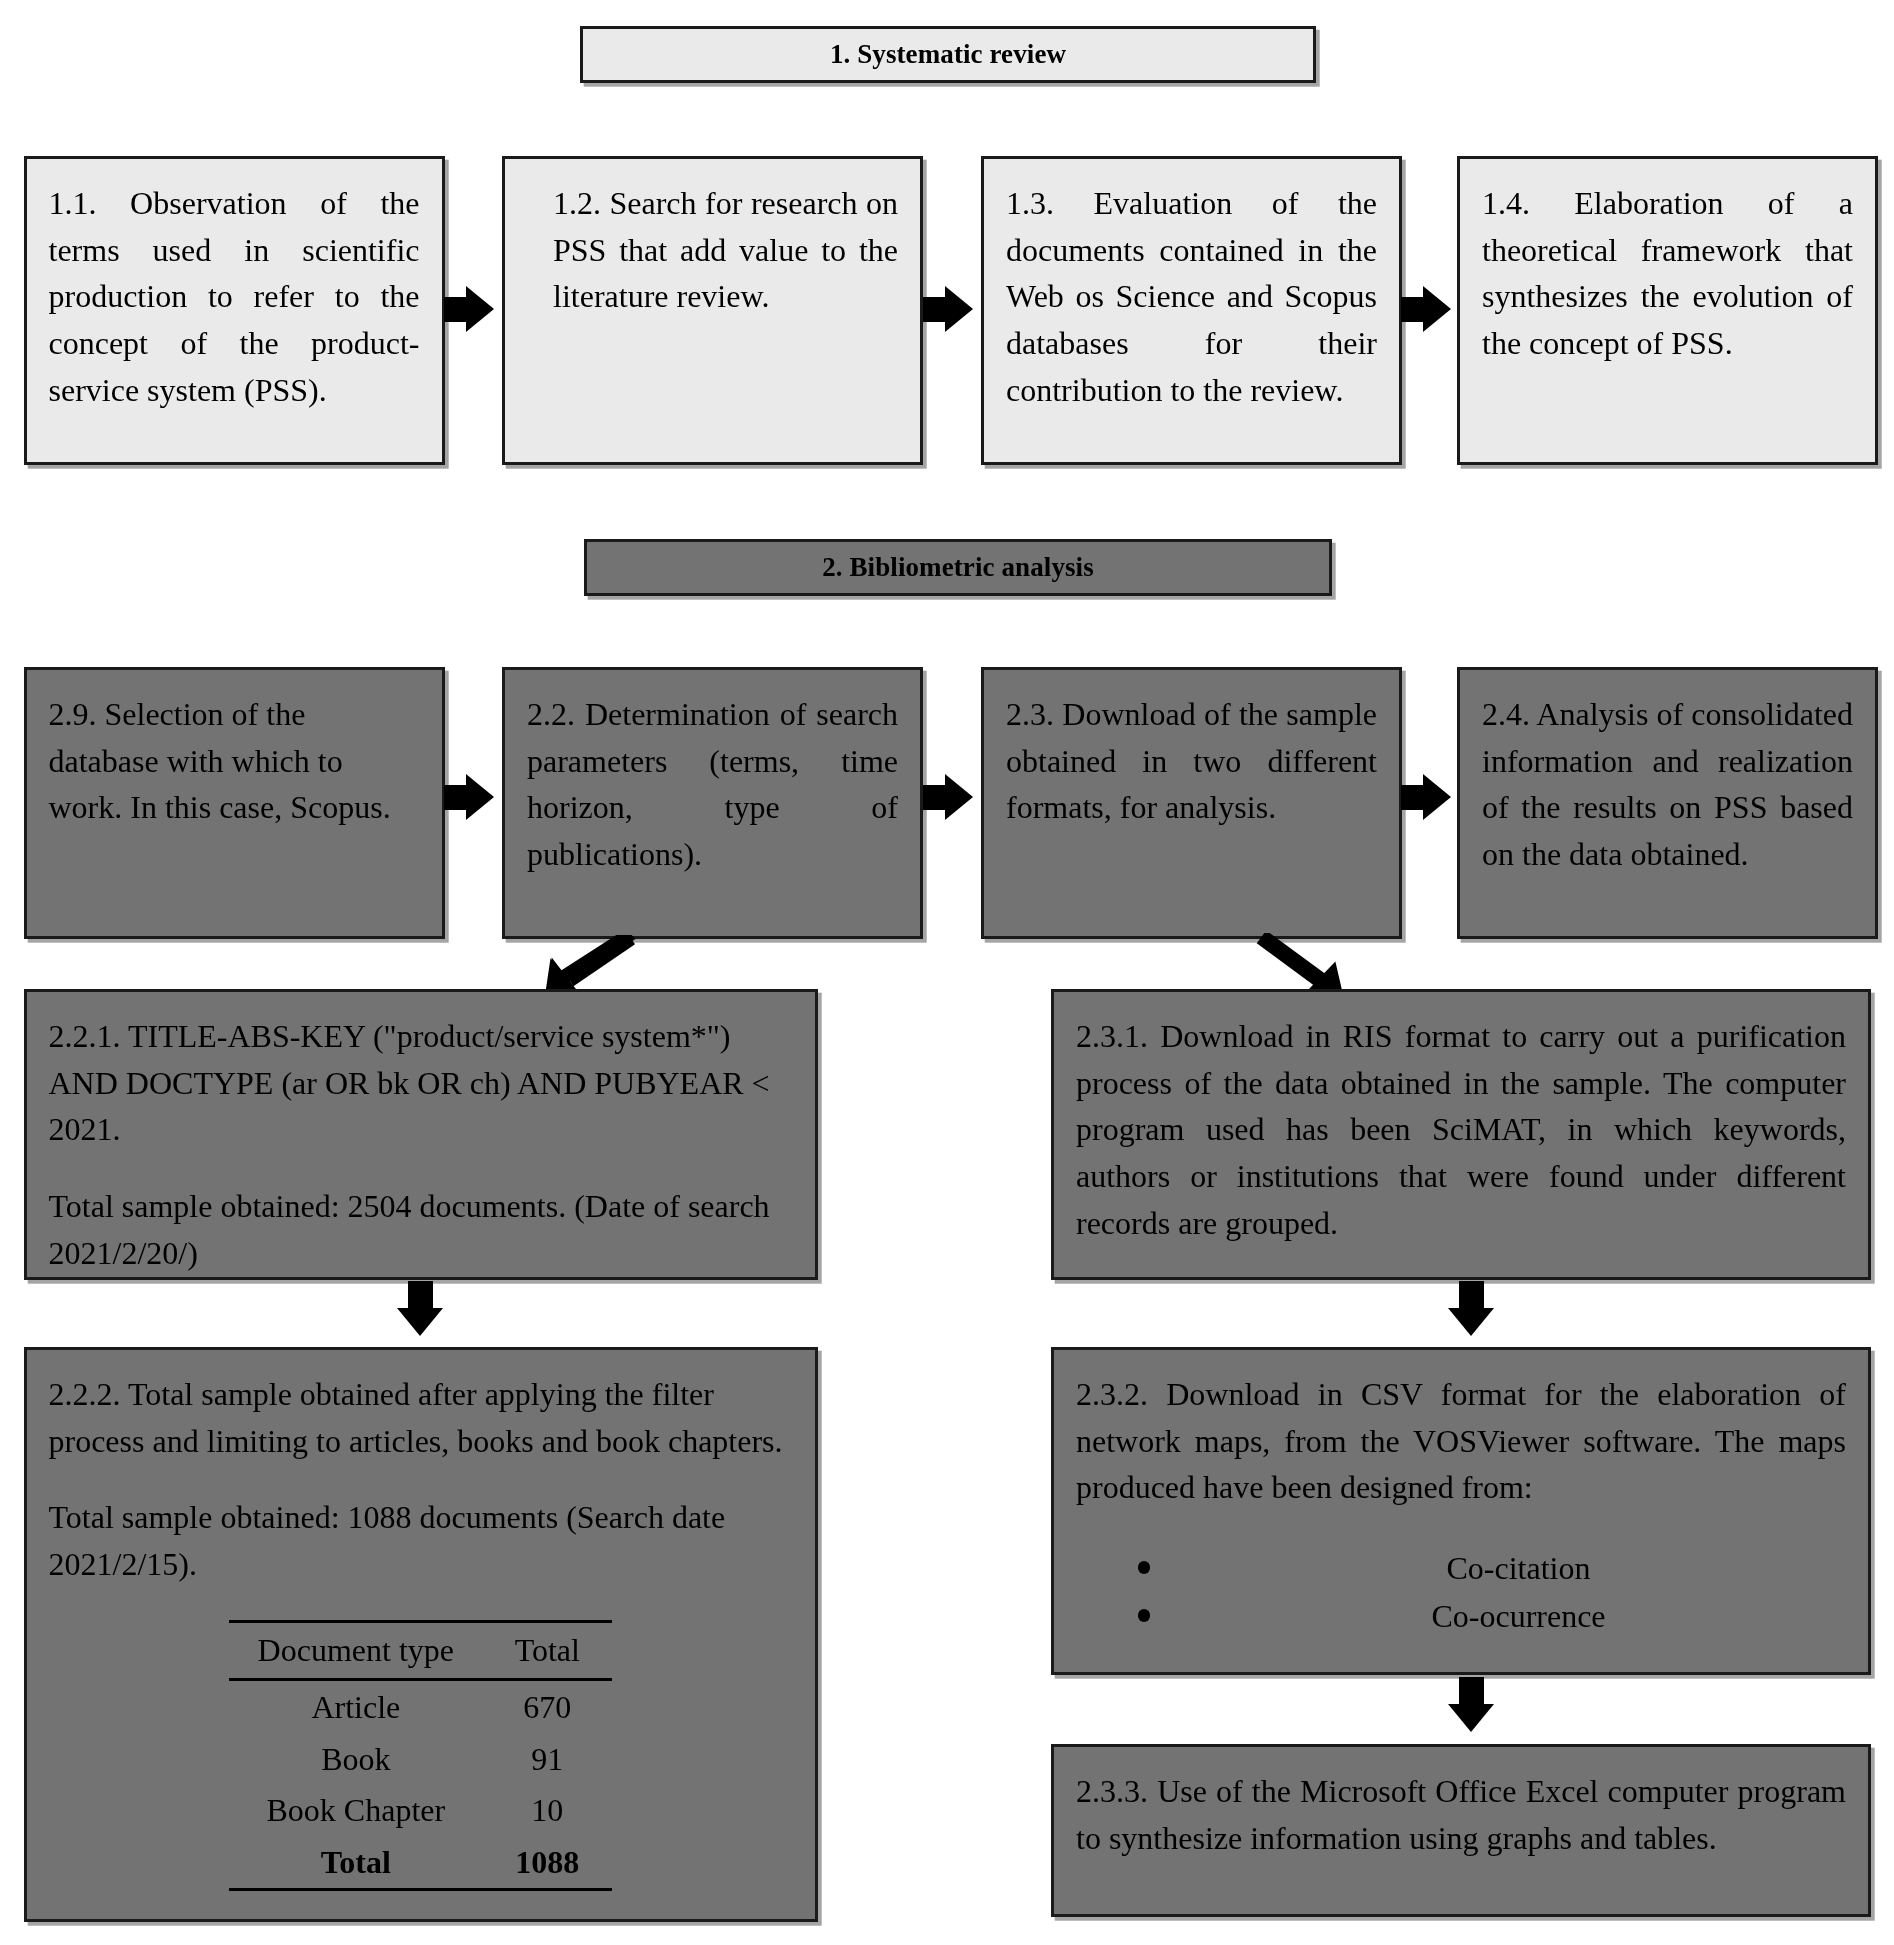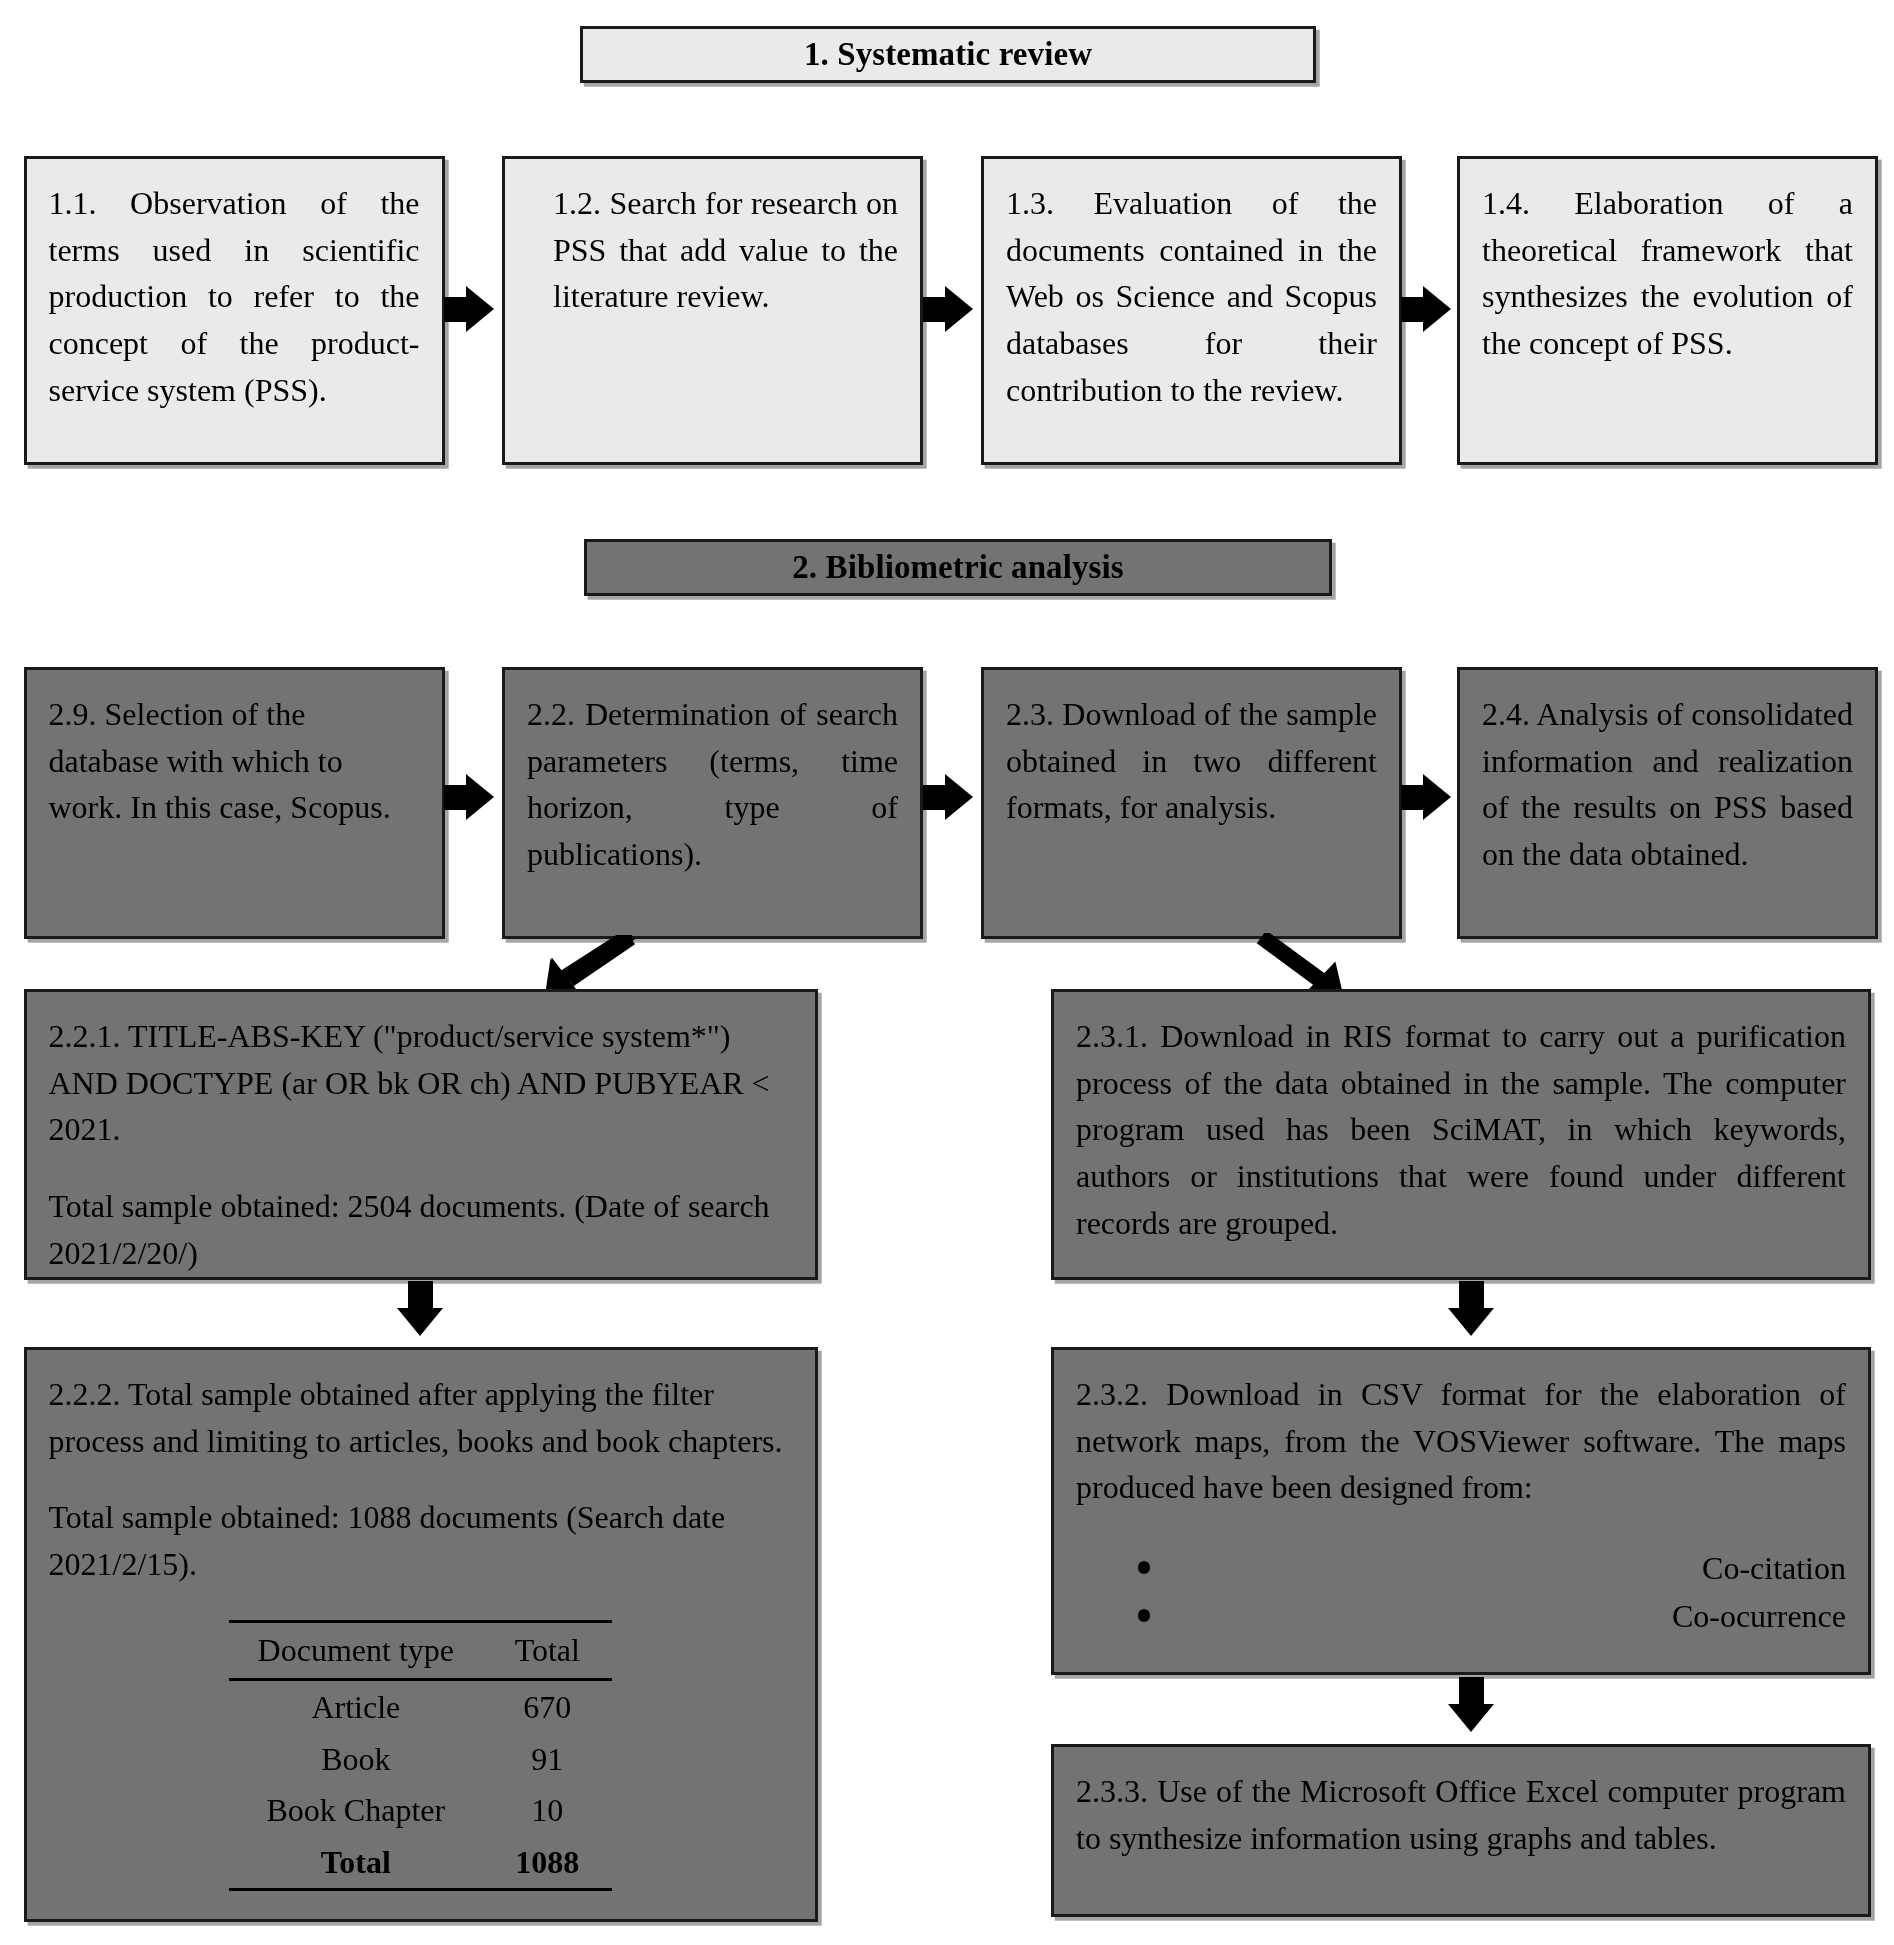--- a/index.html
+++ b/index.html
@@ -48,21 +48,21 @@
 
   .header-box {
     position: absolute;
     box-sizing: border-box;
     border: 3.1px solid #1a1a1a;
     box-shadow: 3.7px 3.7px 0 0 rgba(90,90,90,0.55);
     display: flex;
     align-items: center;
     justify-content: center;
     font-weight: bold;
-    font-size: 33px;
+    font-size: 27px;
     letter-spacing: 0.1px;
   }
 
   .left-align { text-align: left; }
 
   
   .arrow-right {
     position: absolute;
     width: 0; height: 0;
   }
@@ -131,21 +131,21 @@
   .bullets {
     margin: 33px 0 0 0;
     padding: 0 0 0 62px;
     list-style: none;
   }
   .bullets li {
     position: relative;
     font-size: 32px;
     line-height: 1.5;
     padding-left: 53px;
-    text-align: right;
+    text-align: center;
   }
   .bullets li::before {
     content: "";
     position: absolute;
     left: 0; top: 17.3px;
     width: 12.4px; height: 12.4px;
     border-radius: 50%;
     background: #000;
   }
 </style>

